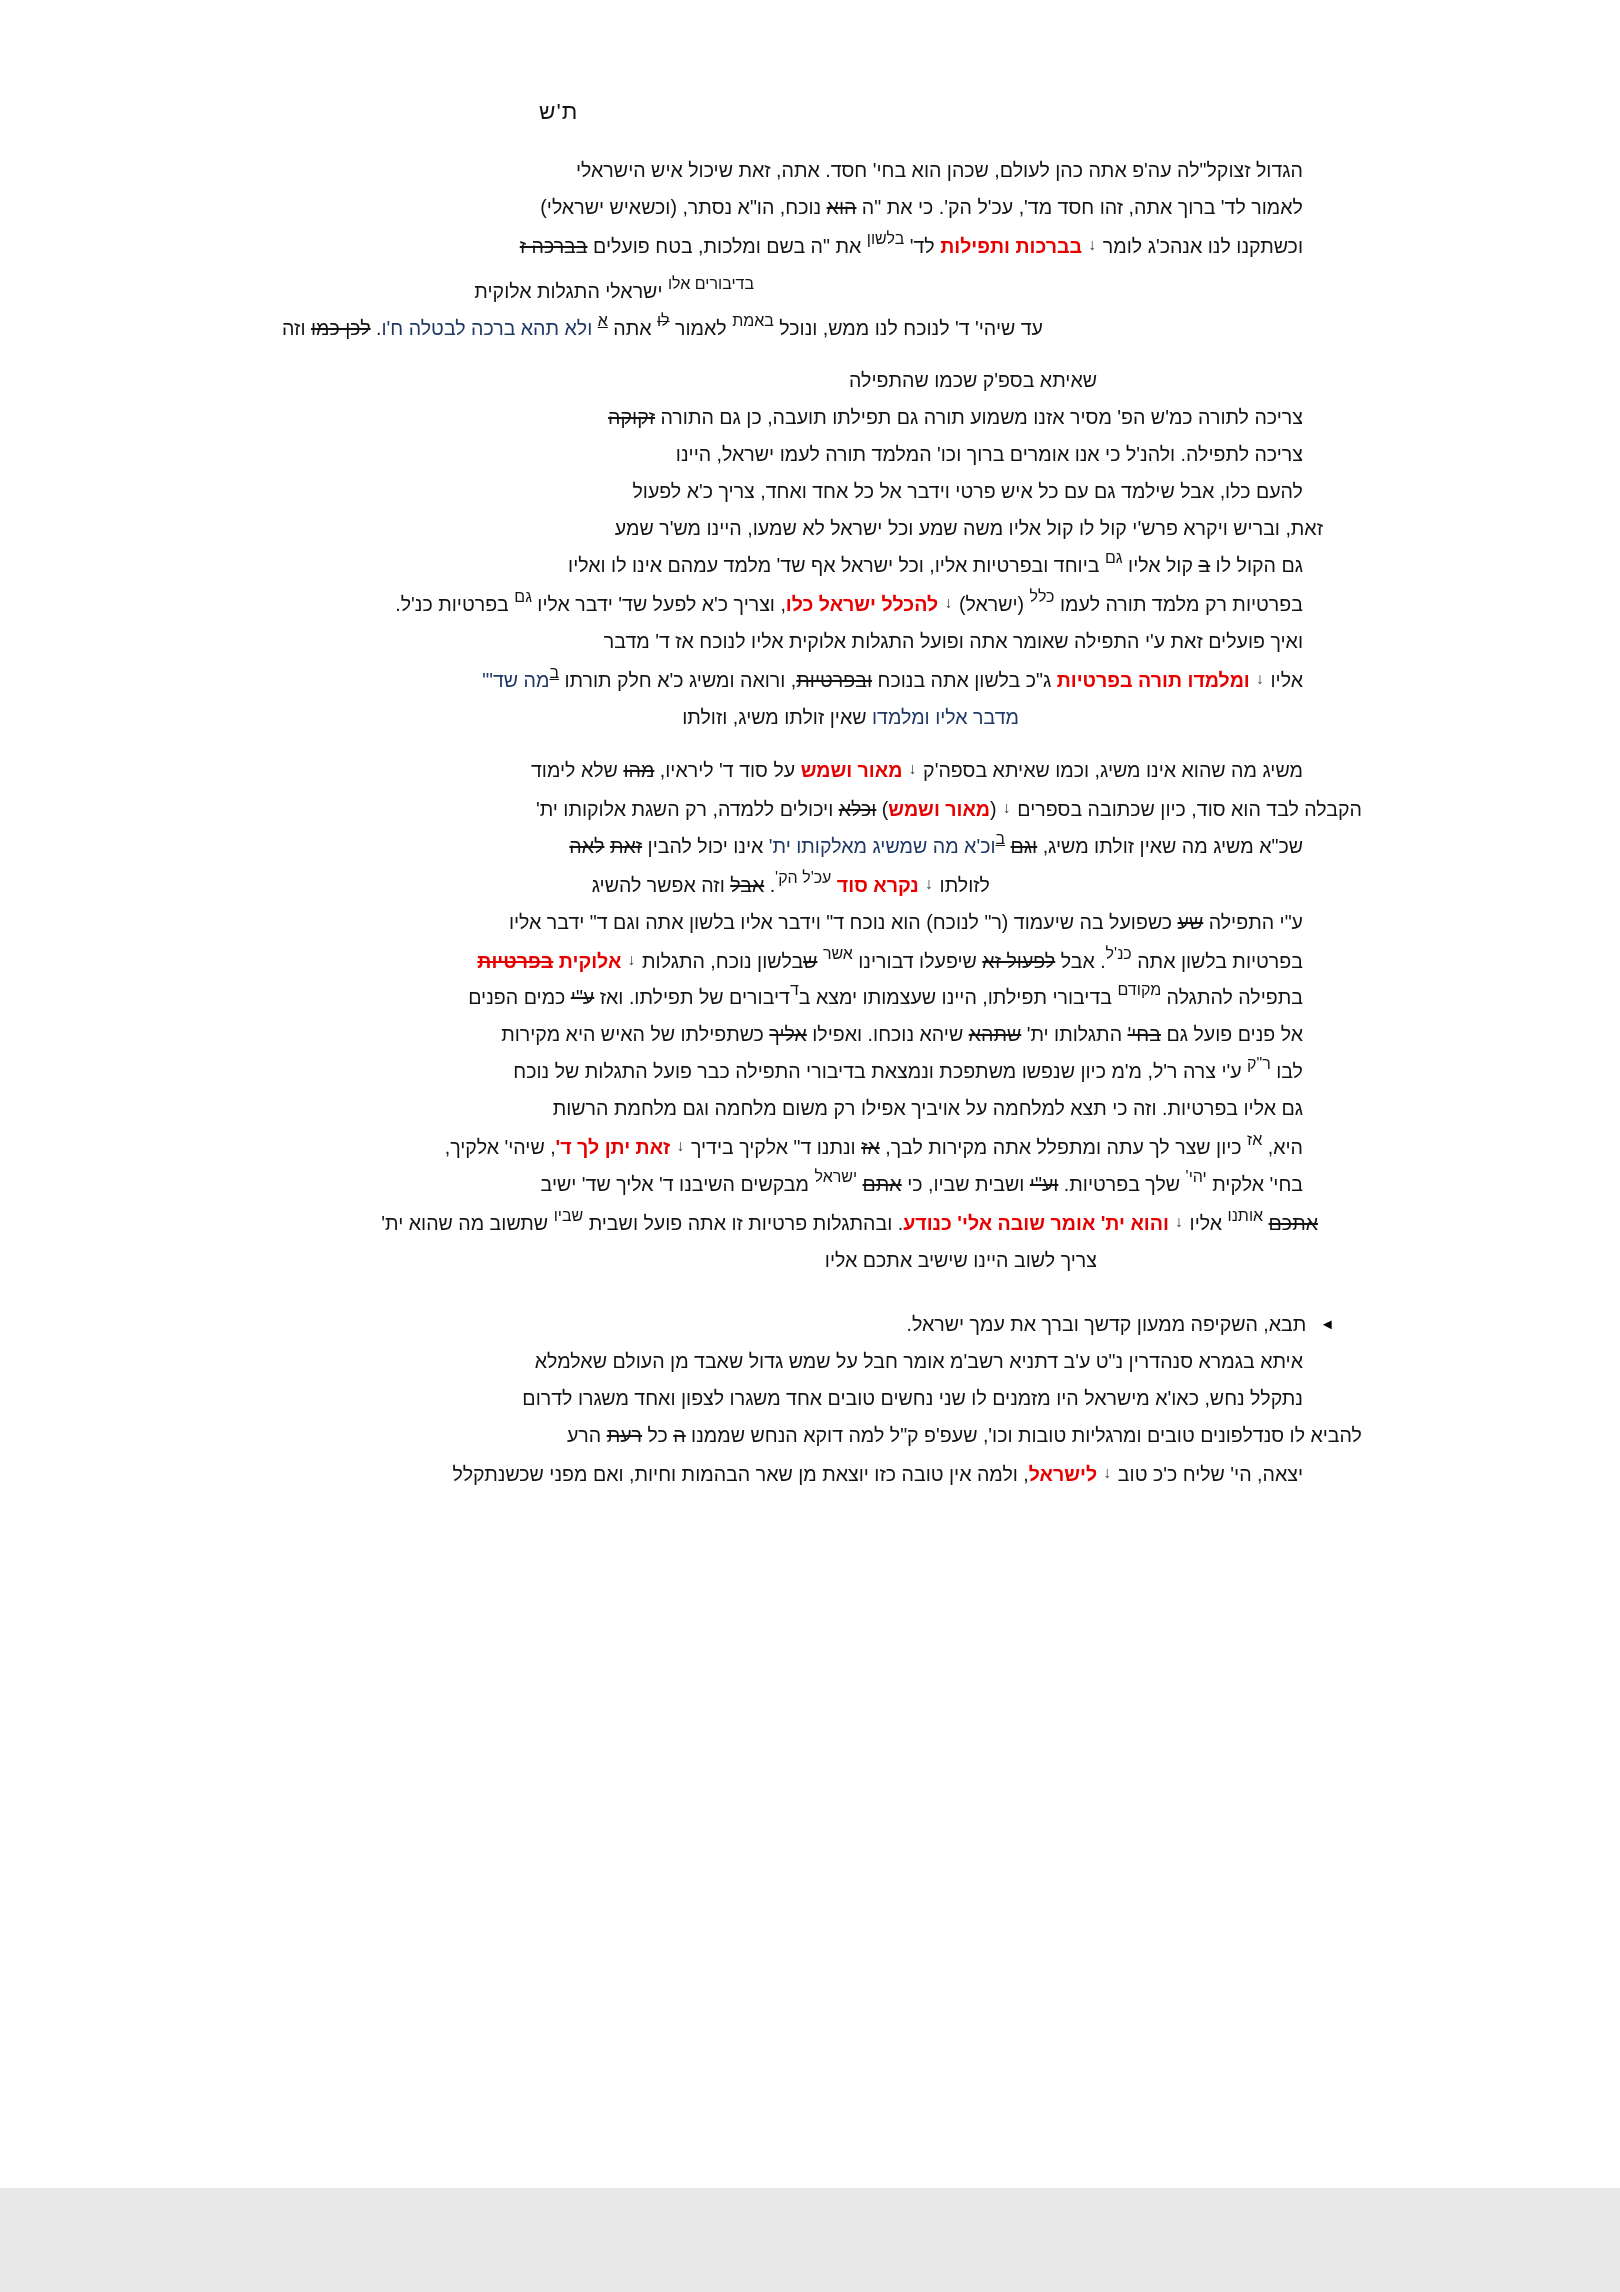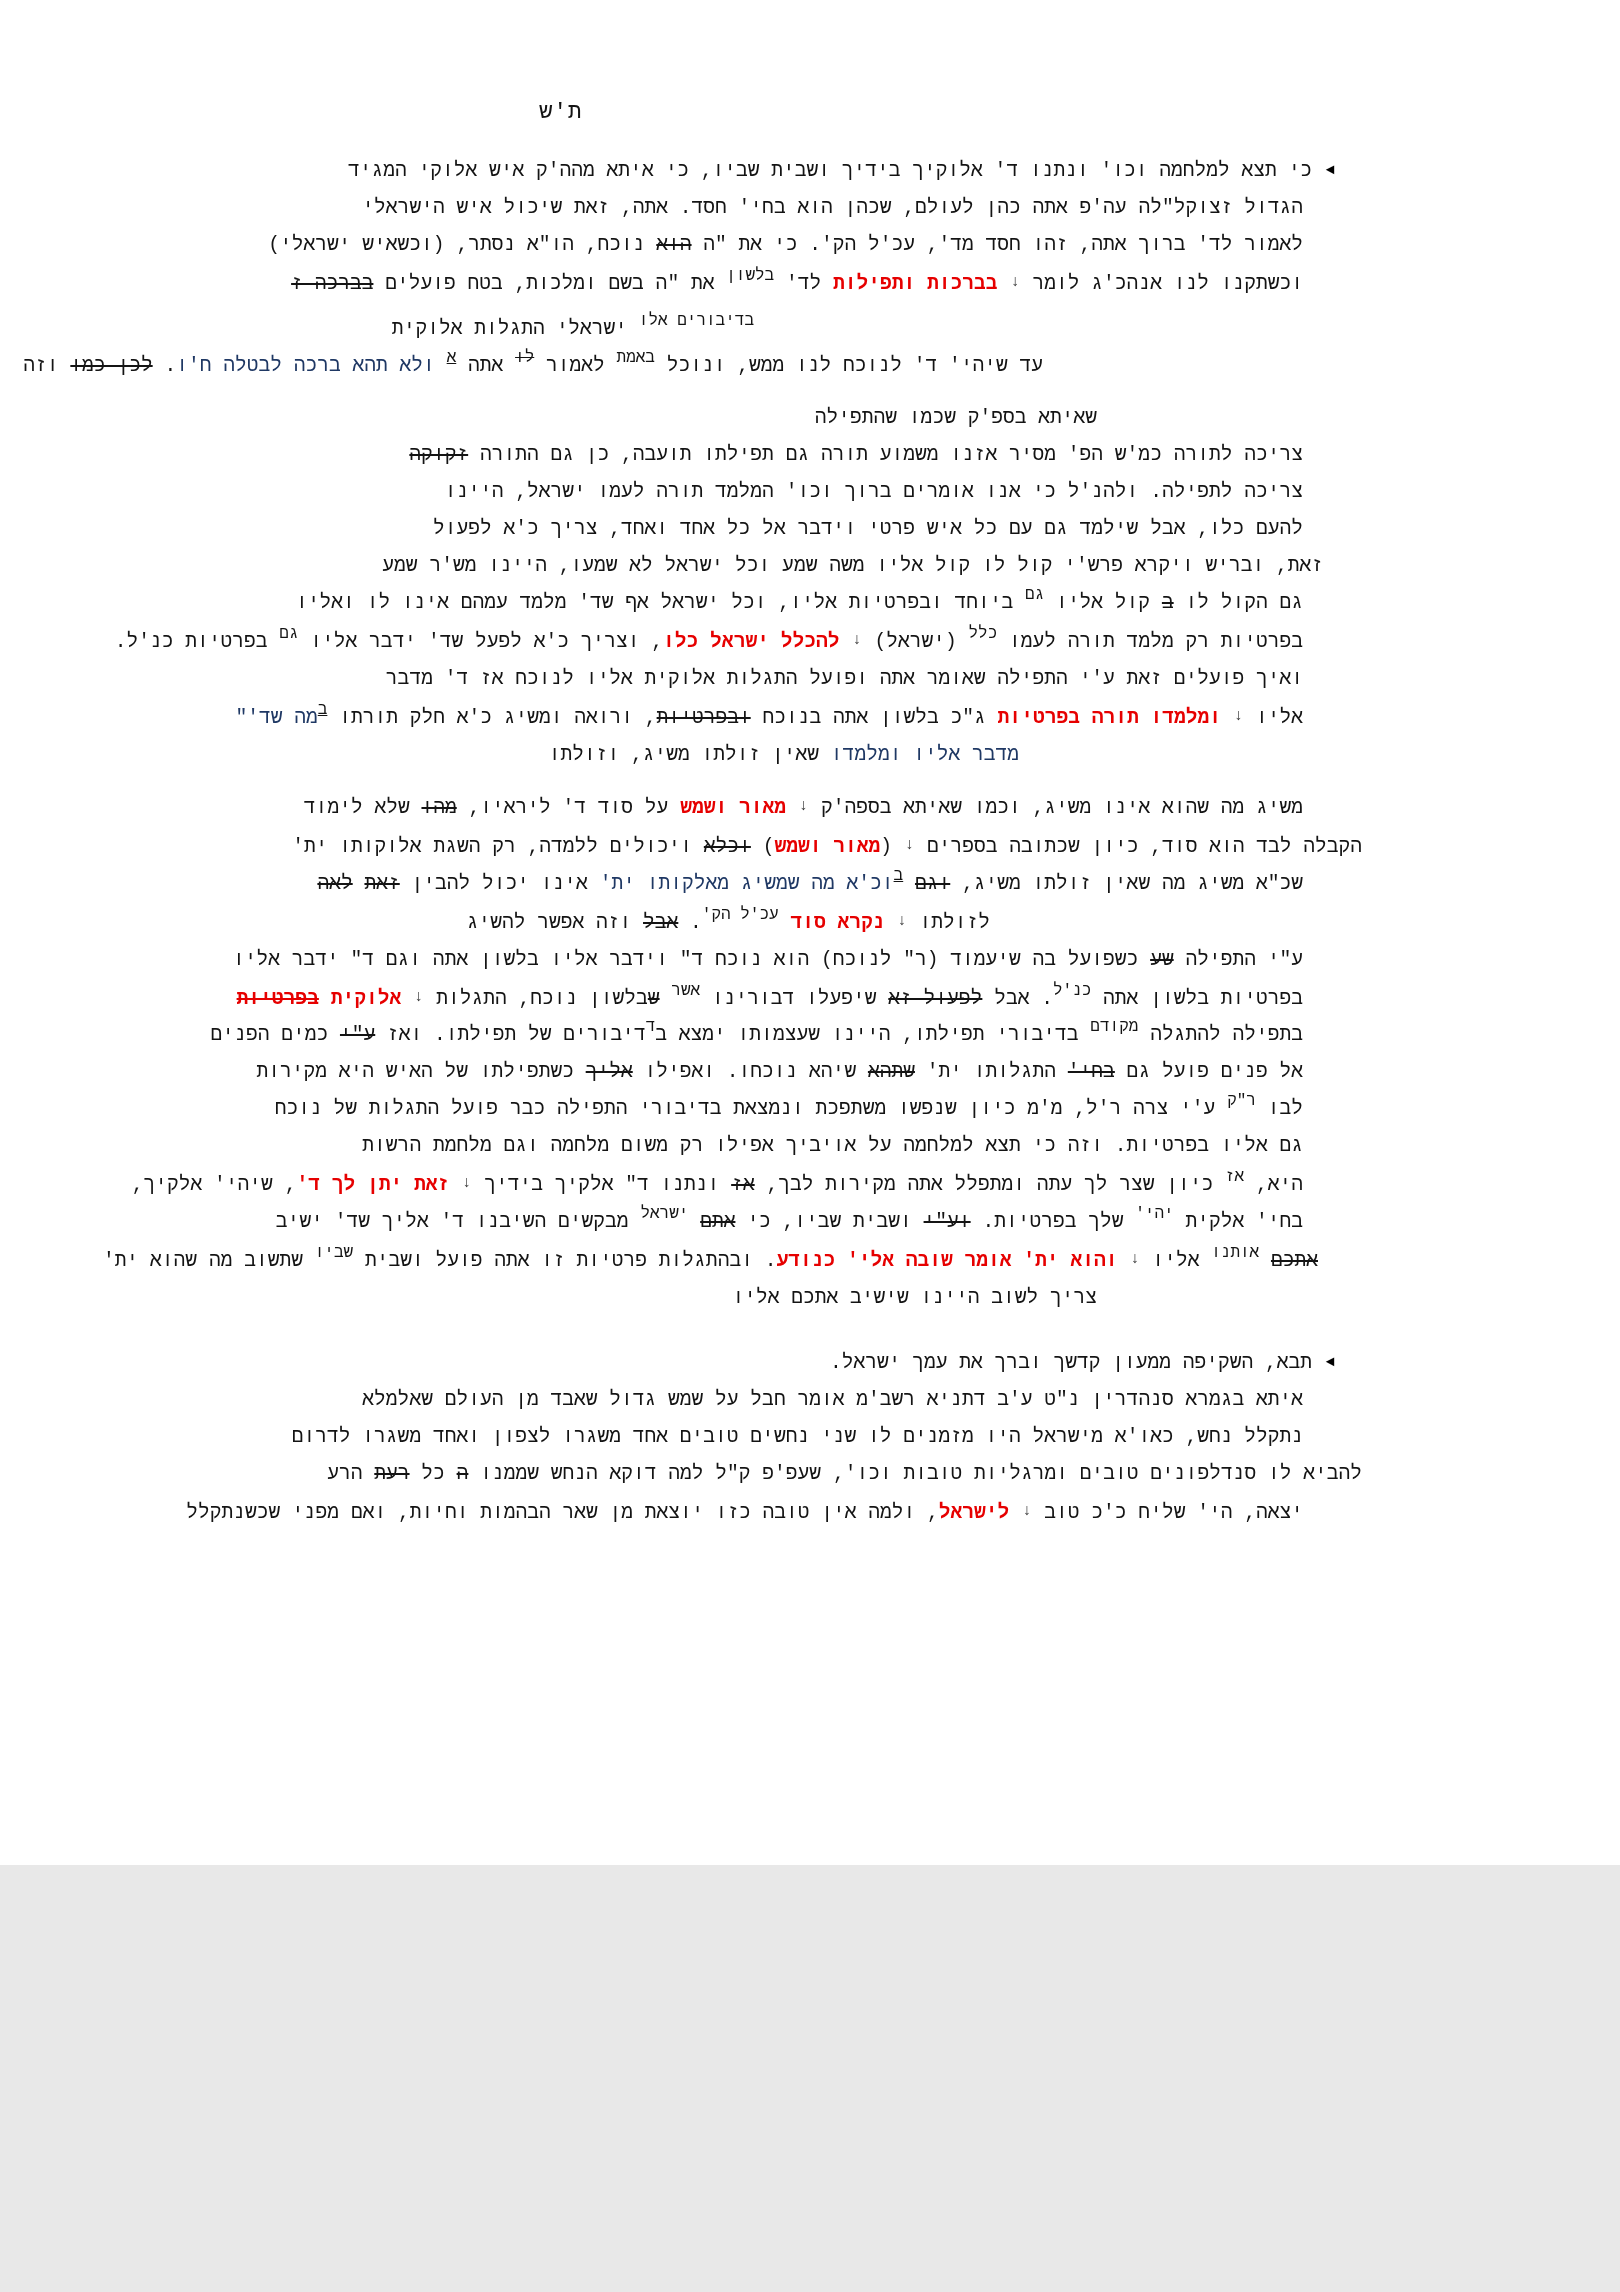--- a/index.html
+++ b/index.html
@@ -1,21 +1,21 @@
 <!DOCTYPE html>
 <html lang="he" style="--ink: #141414; --red: #e60000; --blue: #1f3864;"><head>
 <meta charset="utf-8">
 <style>
   html,body{margin:0;padding:0;background:#e8e8e8;}
   .page{
     position:relative;
-    width:1620px;height:1865px;
+    width:1620px;height:2188px;
     background:#ffffff;
     overflow:hidden;
-    font-family:Liberation Mono, monospace;
+    font-family:Liberation Sans, sans-serif;
     color:var(--ink,#141414);
   }
   .page-header{
     position:absolute;top:99px;left:539px;
     font-size:22.5px;letter-spacing:1px;
   }
   .doc{
     position:absolute;top:152px;right:258px;left:137px;
     direction:rtl;text-align:right;
     font-size:19.6px;line-height:37px;
@@ -35,21 +35,20 @@
   .sup.strike{text-decoration:line-through;}
   .arrow{font-size:15.7px;color:#333;vertical-align:2.9px;padding:0 1px;}
 </style>
 </head>
 <body>
 
 <div class="page">
   <div class="page-header">ת'ש</div>
   <div class="doc">
       <div class="paragraph">
-        <div class="line" style="margin-right: 27.4px;"><span class="bullet">◄</span><span class="run">כי תצא למלחמה וכו' ונתנו ד' אלוקיך בידיך ושבית שביו, כי איתא מהה'ק איש אלוקי המגיד</span></div>
         <div class="line" style="margin-right: 59px;"><span class="run">הגדול זצוקל"לה עה'פ אתה כהן לעולם, שכהן הוא בחי' חסד. אתה, זאת שיכול איש הישראלי</span></div>
         <div class="line" style="margin-right: 59px;"><span class="run">לאמור לד' ברוך אתה, זהו חסד מד', עכ'ל הק'. כי את "ה </span><span class="run strike">הוא</span><span class="run"> נוכח, הו"א נסתר, (וכשאיש ישראלי)</span></div>
         <div class="line" style="margin-right: 59px;"><span class="run">וכשתקנו לנו אנהכ'ג לומר </span><span class="run arrow">↓</span><span class="run"> </span><span class="run red">בברכות ותפילות</span><span class="run"> לד' </span><span class="run sup">בלשון</span><span class="run"> את "ה בשם ומלכות, בטח פועלים </span><span class="run strike">בברכה ז</span></div>
         <div class="line" style="margin-right: 608px; margin-top: 7.8px;"><span class="run sup">בדיבורים אלו</span><span class="run"> ישראלי התגלות אלוקית</span></div>
         <div class="line" style="margin-right: 319px;"><span class="run">עד שיהי' ד' לנוכח לנו ממש, ונוכל </span><span class="run sup">באמת</span><span class="run"> לאמור </span><span class="run strike sup">לו</span><span class="run"> אתה </span><span class="run sup u">א</span><span class="run"> </span><span class="run blue">ולא תהא ברכה לבטלה ח'ו</span><span class="run">. </span><span class="run strike">לכן כמו</span><span class="run"> וזה</span></div>
         <div class="line" style="margin-right: 265px; margin-top: 15.7px;"><span class="run">שאיתא בספ'ק שכמו שהתפילה</span></div>
         <div class="line" style="margin-right: 59px;"><span class="run">צריכה לתורה כמ'ש הפ' מסיר אזנו משמוע תורה גם תפילתו תועבה, כן גם התורה </span><span class="run strike">זקוקה</span></div>
         <div class="line" style="margin-right: 59px;"><span class="run">צריכה לתפילה. ולהנ'ל כי אנו אומרים ברוך וכו' המלמד תורה לעמו ישראל, היינו</span></div>
         <div class="line" style="margin-right: 59px;"><span class="run">להעם כלו, אבל שילמד גם עם כל איש פרטי וידבר אל כל אחד ואחד, צריך כ'א לפעול</span></div>
         <div class="line" style="margin-right: 39px;"><span class="run">זאת, ובריש ויקרא פרש'י קול לו קול אליו משה שמע וכל ישראל לא שמעו, היינו מש'ר שמע</span></div>

